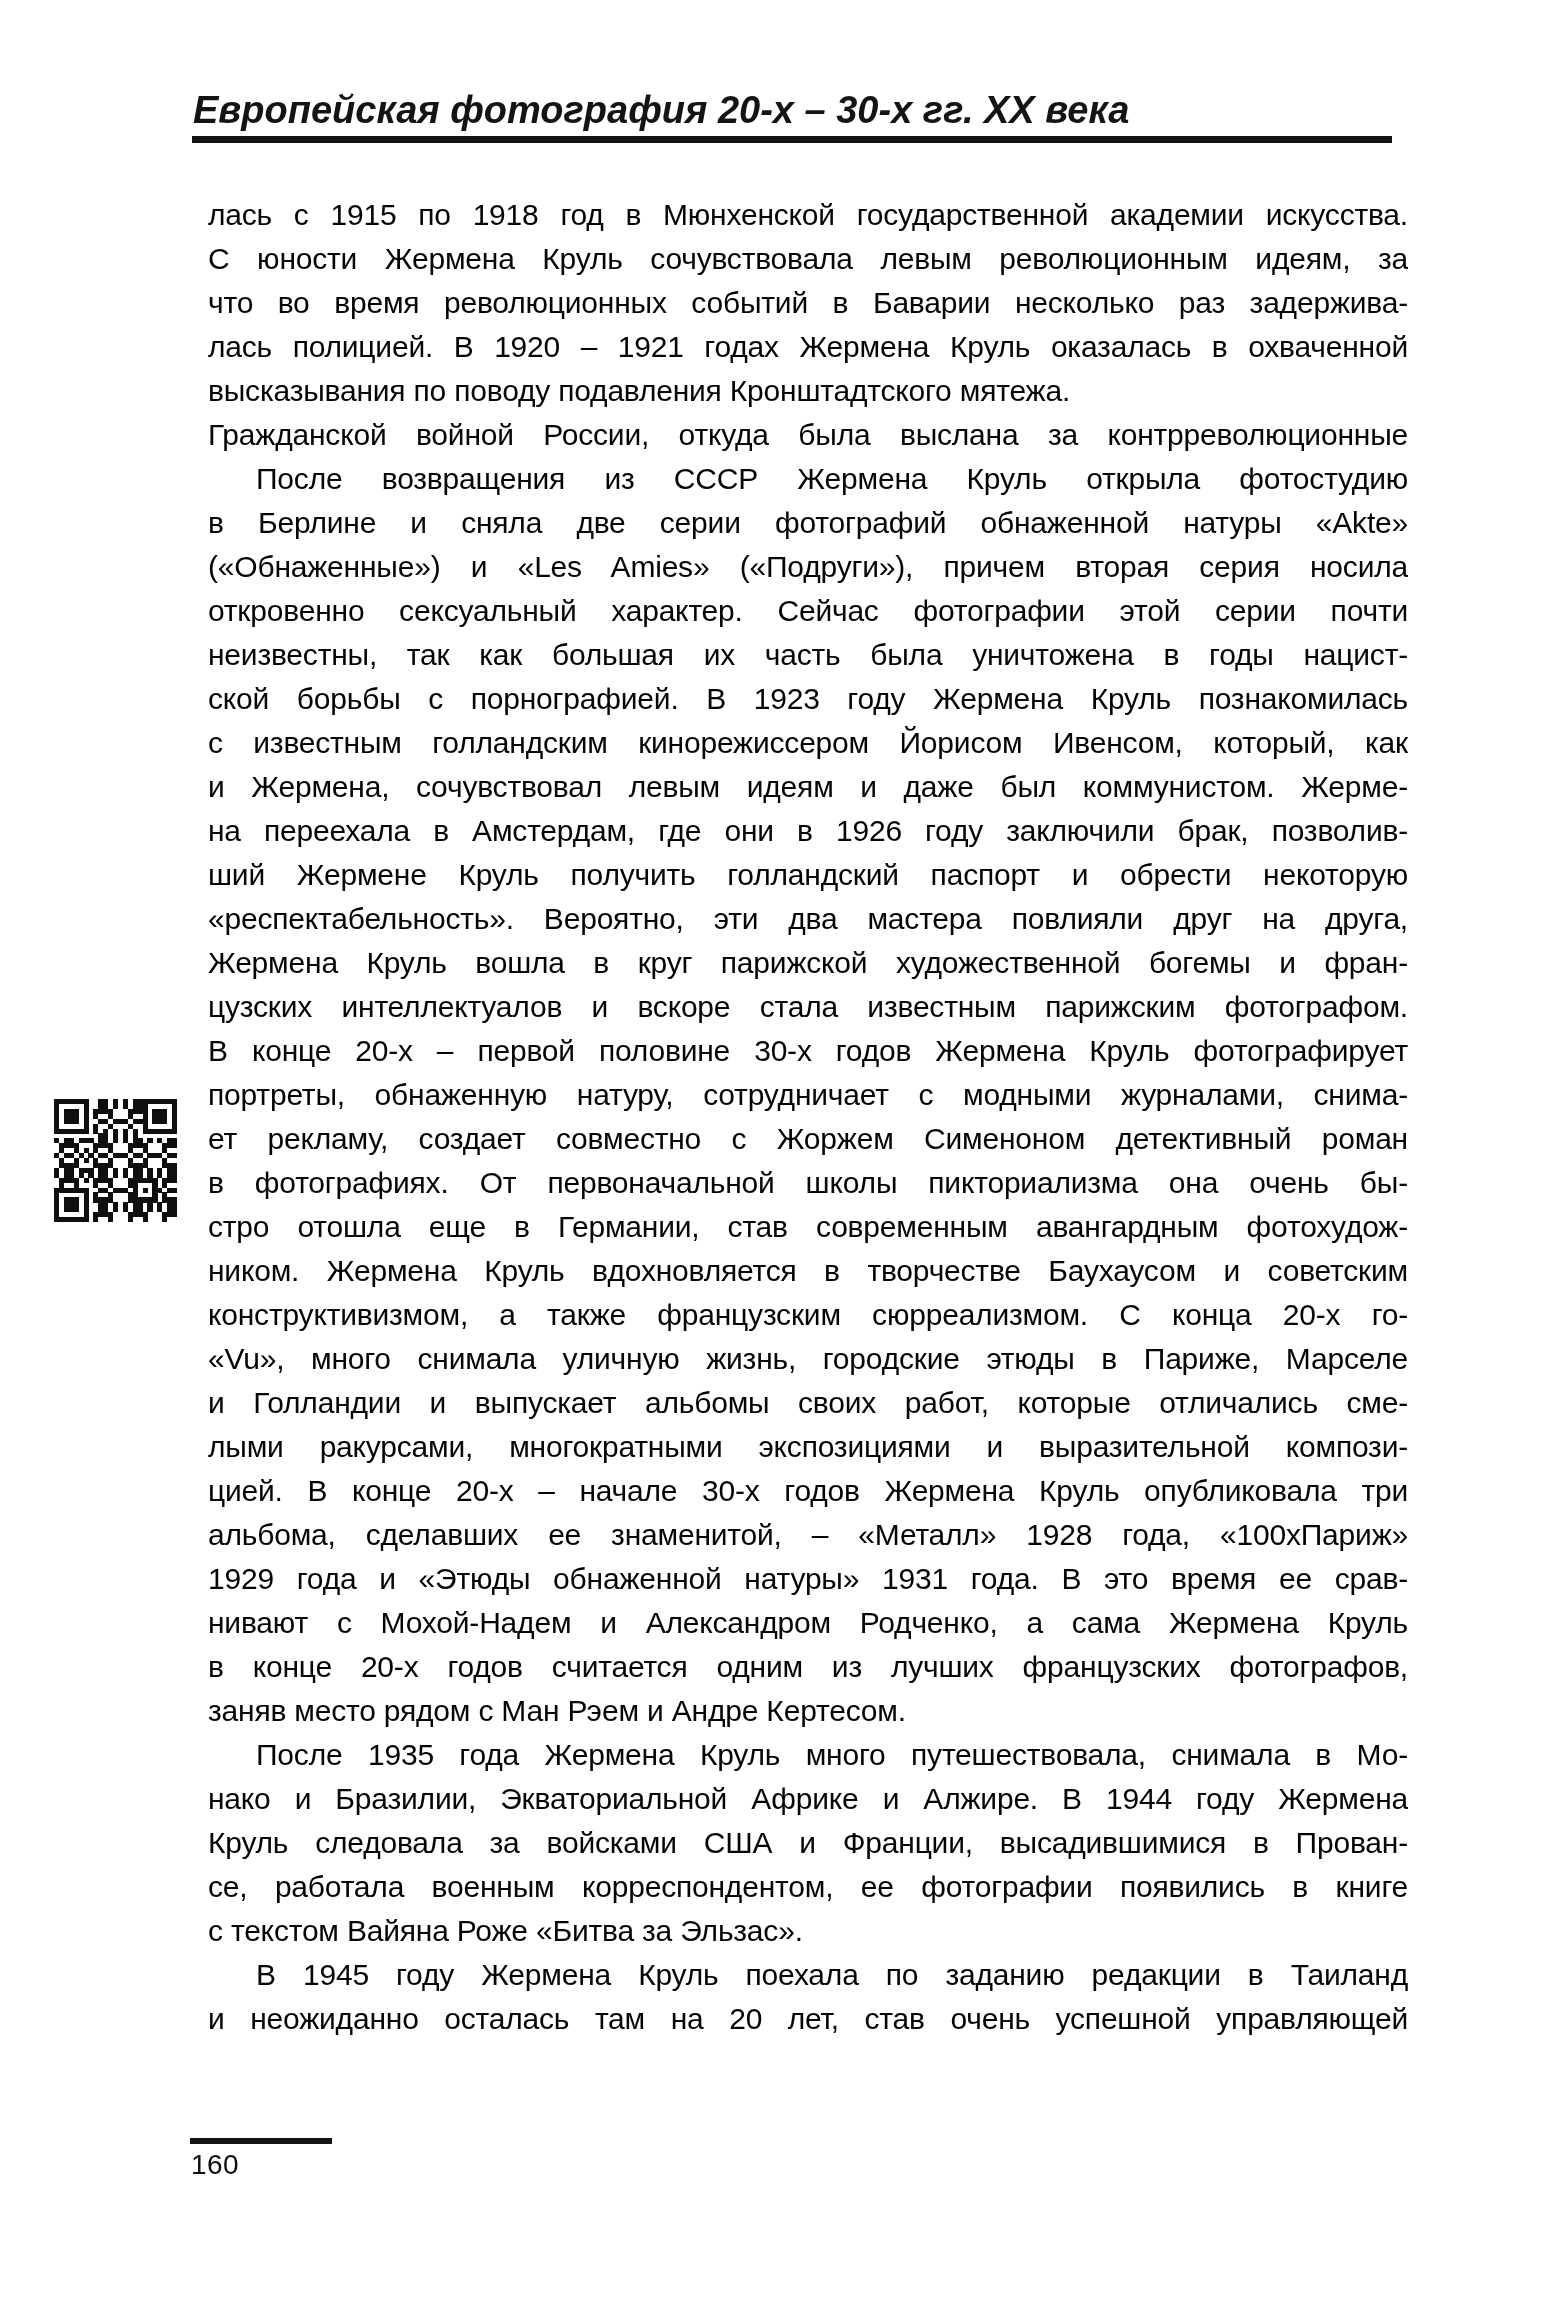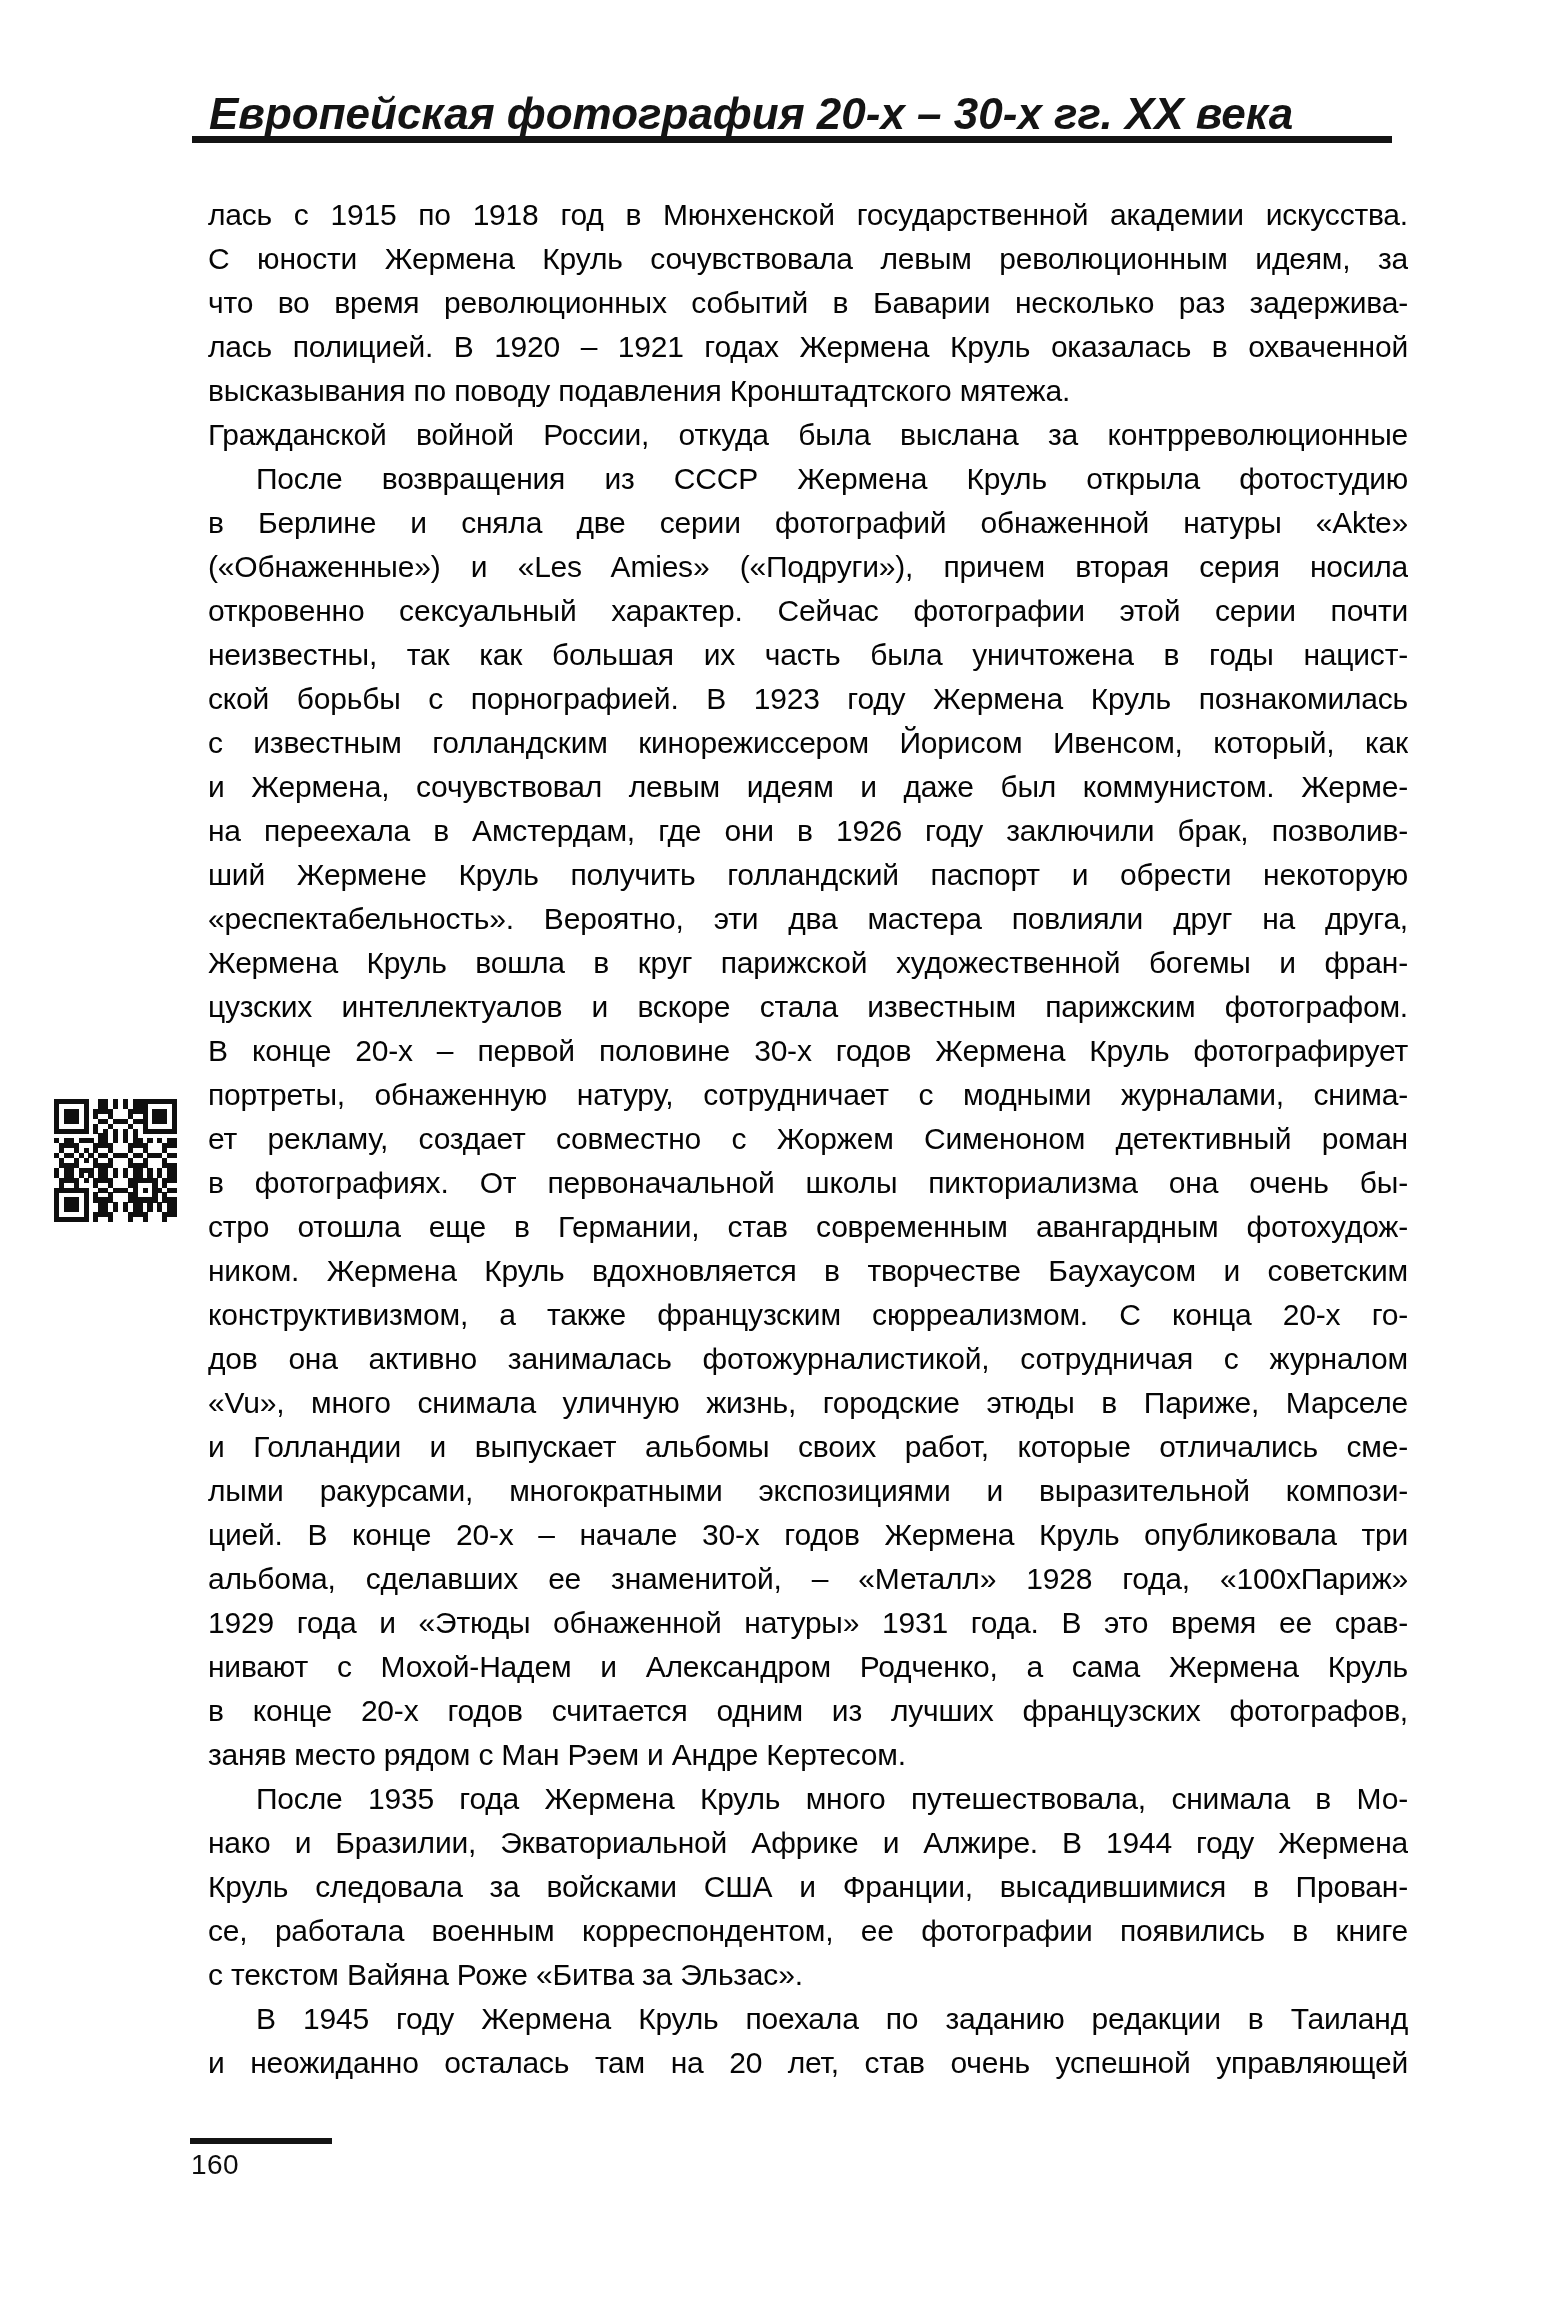--- a/index.html
+++ b/index.html
@@ -8,27 +8,26 @@
     width:1562px;height:2319px;
     background:#ffffff;
     font-family:"Liberation Sans","DejaVu Sans",sans-serif;
     color:#0d0d0d;
     overflow:hidden;
   }
   .chapter-title{
     position:absolute;
     left:193px;top:89px;
     width:1198px;
-    font-size:44px;
+    font-size:38px;
     font-style:italic;
     font-weight:bold;
     letter-spacing:0px;
     white-space:nowrap;
     color:#141414;
-    margin-left:16px;
   }
   .header-rule{
     position:absolute;
     left:192px;top:136px;
     width:1200px;height:7.2px;
     background:#141414;
   }
   .body-text{
     position:absolute;
     left:208px;top:193px;
@@ -99,21 +98,20 @@
     <div class="line">«респектабельность». Вероятно, эти два мастера повлияли друг на друга,</div>
     <div class="line">Жермена Круль вошла в круг парижской художественной богемы и фран-</div>
     <div class="line">цузских интеллектуалов и вскоре стала известным парижским фотографом.</div>
     <div class="line">В конце 20-х – первой половине 30-х годов Жермена Круль фотографирует</div>
     <div class="line">портреты, обнаженную натуру, сотрудничает с модными журналами, снима-</div>
     <div class="line">ет рекламу, создает совместно с Жоржем Сименоном детективный роман</div>
     <div class="line">в фотографиях. От первоначальной школы пикториализма она очень бы-</div>
     <div class="line">стро отошла еще в Германии, став современным авангардным фотохудож-</div>
     <div class="line">ником. Жермена Круль вдохновляется в творчестве Баухаусом и советским</div>
     <div class="line">конструктивизмом, а также французским сюрреализмом. С конца 20-х го-</div>
-    <div class="line">дов она активно занималась фотожурналистикой, сотрудничая с журналом</div>
     <div class="line">«Vu», много снимала уличную жизнь, городские этюды в Париже, Марселе</div>
     <div class="line">и Голландии и выпускает альбомы своих работ, которые отличались сме-</div>
     <div class="line">лыми ракурсами, многократными экспозициями и выразительной компози-</div>
     <div class="line">цией. В конце 20-х – начале 30-х годов Жермена Круль опубликовала три</div>
     <div class="line">альбома, сделавших ее знаменитой, – «Металл» 1928 года, «100хПариж»</div>
     <div class="line">1929 года и «Этюды обнаженной натуры» 1931 года. В это время ее срав-</div>
     <div class="line">нивают с Мохой-Надем и Александром Родченко, а сама Жермена Круль</div>
     <div class="line">в конце 20-х годов считается одним из лучших французских фотографов,</div>
     <div class="line para-end">заняв место рядом с Ман Рэем и Андре Кертесом.</div>
     <div class="line indent">После 1935 года Жермена Круль много путешествовала, снимала в Мо-</div>

